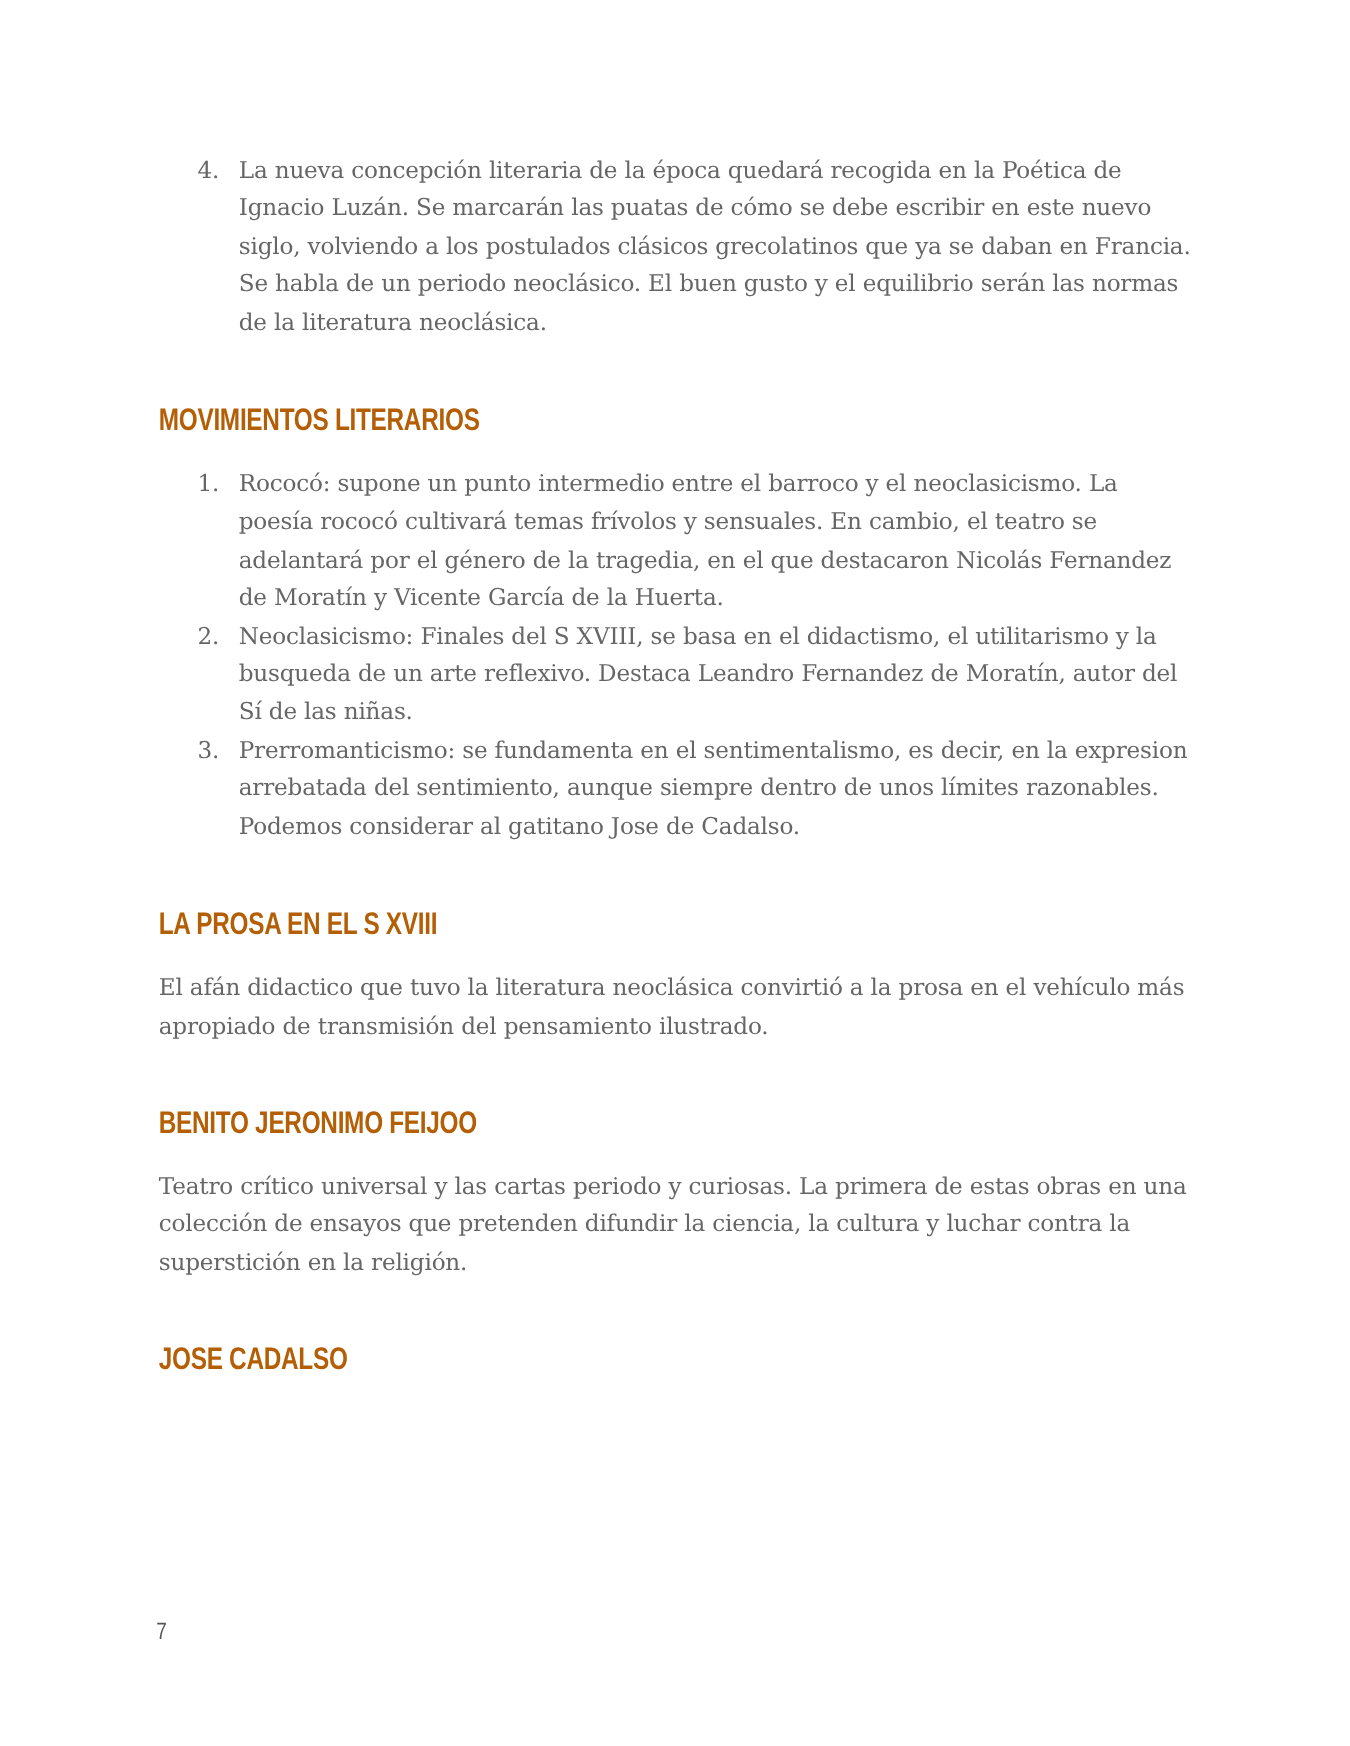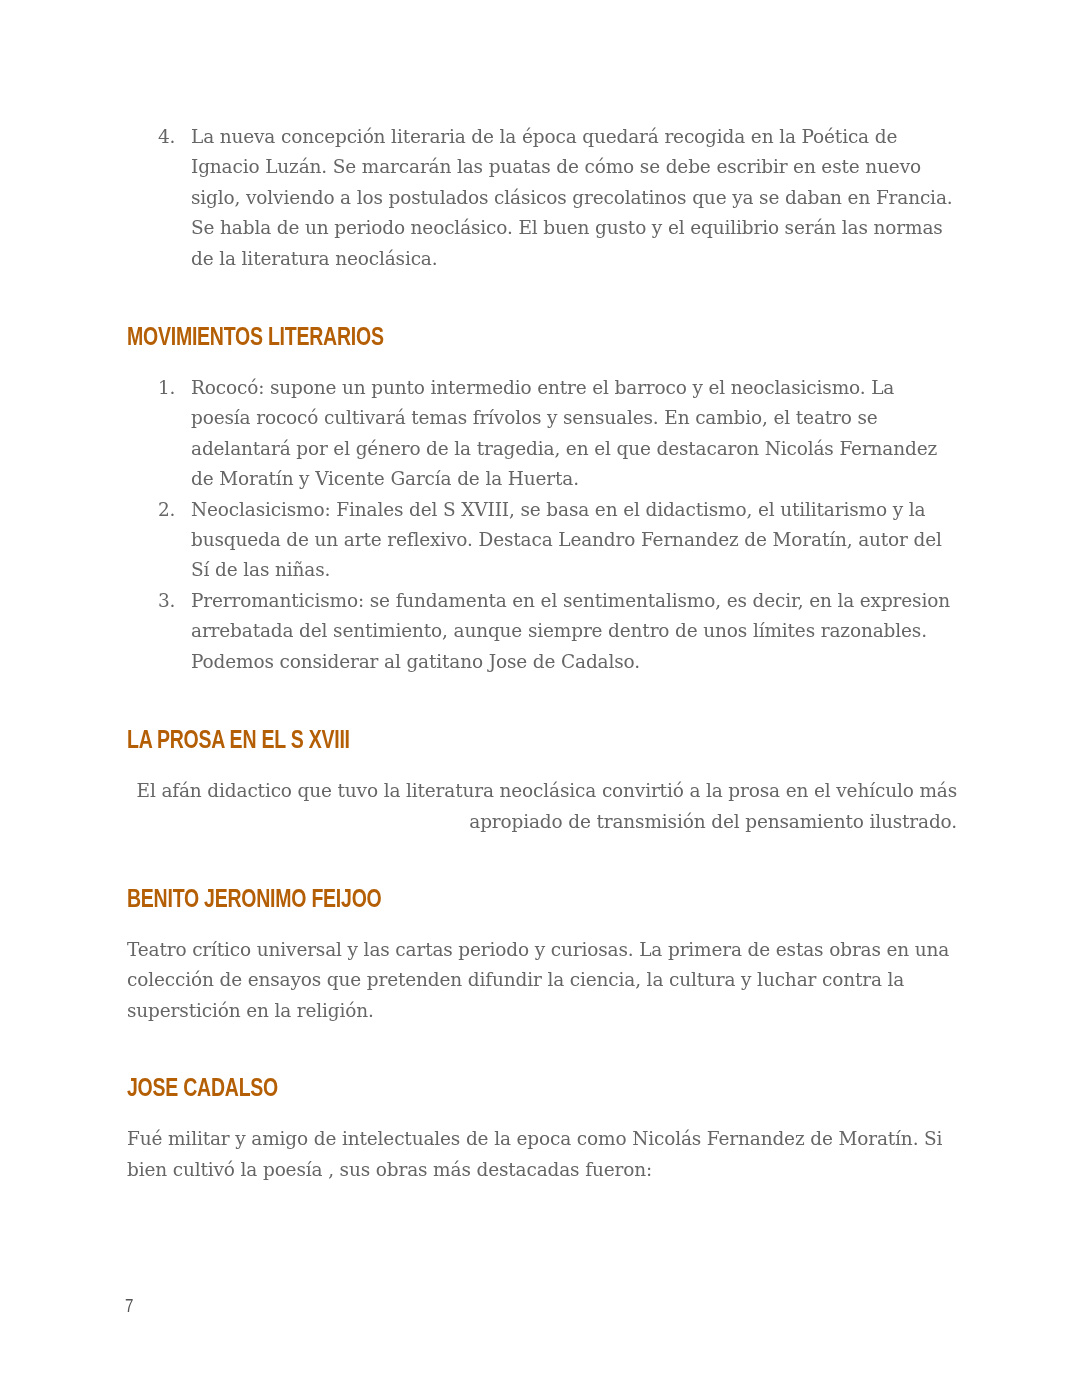--- a/index.html
+++ b/index.html
@@ -66,24 +66,23 @@
         <span class="num">2.</span>
         <span>Neoclasicismo: Finales del S XVIII, se basa en el didactismo, el utilitarismo y la busqueda de un arte reflexivo. Destaca Leandro Fernandez de Moratín, autor del Sí de las niñas.</span>
       </li>
       <li>
         <span class="num">3.</span>
         <span>Prerromanticismo: se fundamenta en el sentimentalismo, es decir, en la expresion arrebatada del sentimiento, aunque siempre dentro de unos límites razonables. Podemos considerar al gatitano Jose de Cadalso.</span>
       </li>
     </ol>
 
     <h2 class="heading" style="margin-top:47px;">LA PROSA EN EL S XVIII</h2>
-    <p class="body-text" style="margin-top:22px;text-align:right;">El afán didactico que tuvo la literatura neoclásica convirtió a la prosa en el vehículo más apropiado de transmisión del pensamiento ilustrado.</p>
+    <p class="body-text" style="margin-top:22px;">El afán didactico que tuvo la literatura neoclásica convirtió a la prosa en el vehículo más apropiado de transmisión del pensamiento ilustrado.</p>
 
     <h2 class="heading" style="margin-top:46px;">BENITO JERONIMO FEIJOO</h2>
     <p class="body-text" style="margin-top:22px;">Teatro crítico universal y las cartas periodo y curiosas. La primera de estas obras en una colección de ensayos que pretenden difundir la ciencia, la cultura y luchar contra la superstición en la religión.</p>
 
     <h2 class="heading" style="margin-top:46px;">JOSE CADALSO</h2>
-    <p class="body-text" style="margin-top:22px;">Fué militar y amigo de intelectuales de la epoca como Nicolás Fernandez de Moratín. Si bien cultivó la poesía , sus obras más destacadas fueron:</p>
 
   </div>
 
   <div class="page-number">7</div>
 </div>
 
 </body></html>

